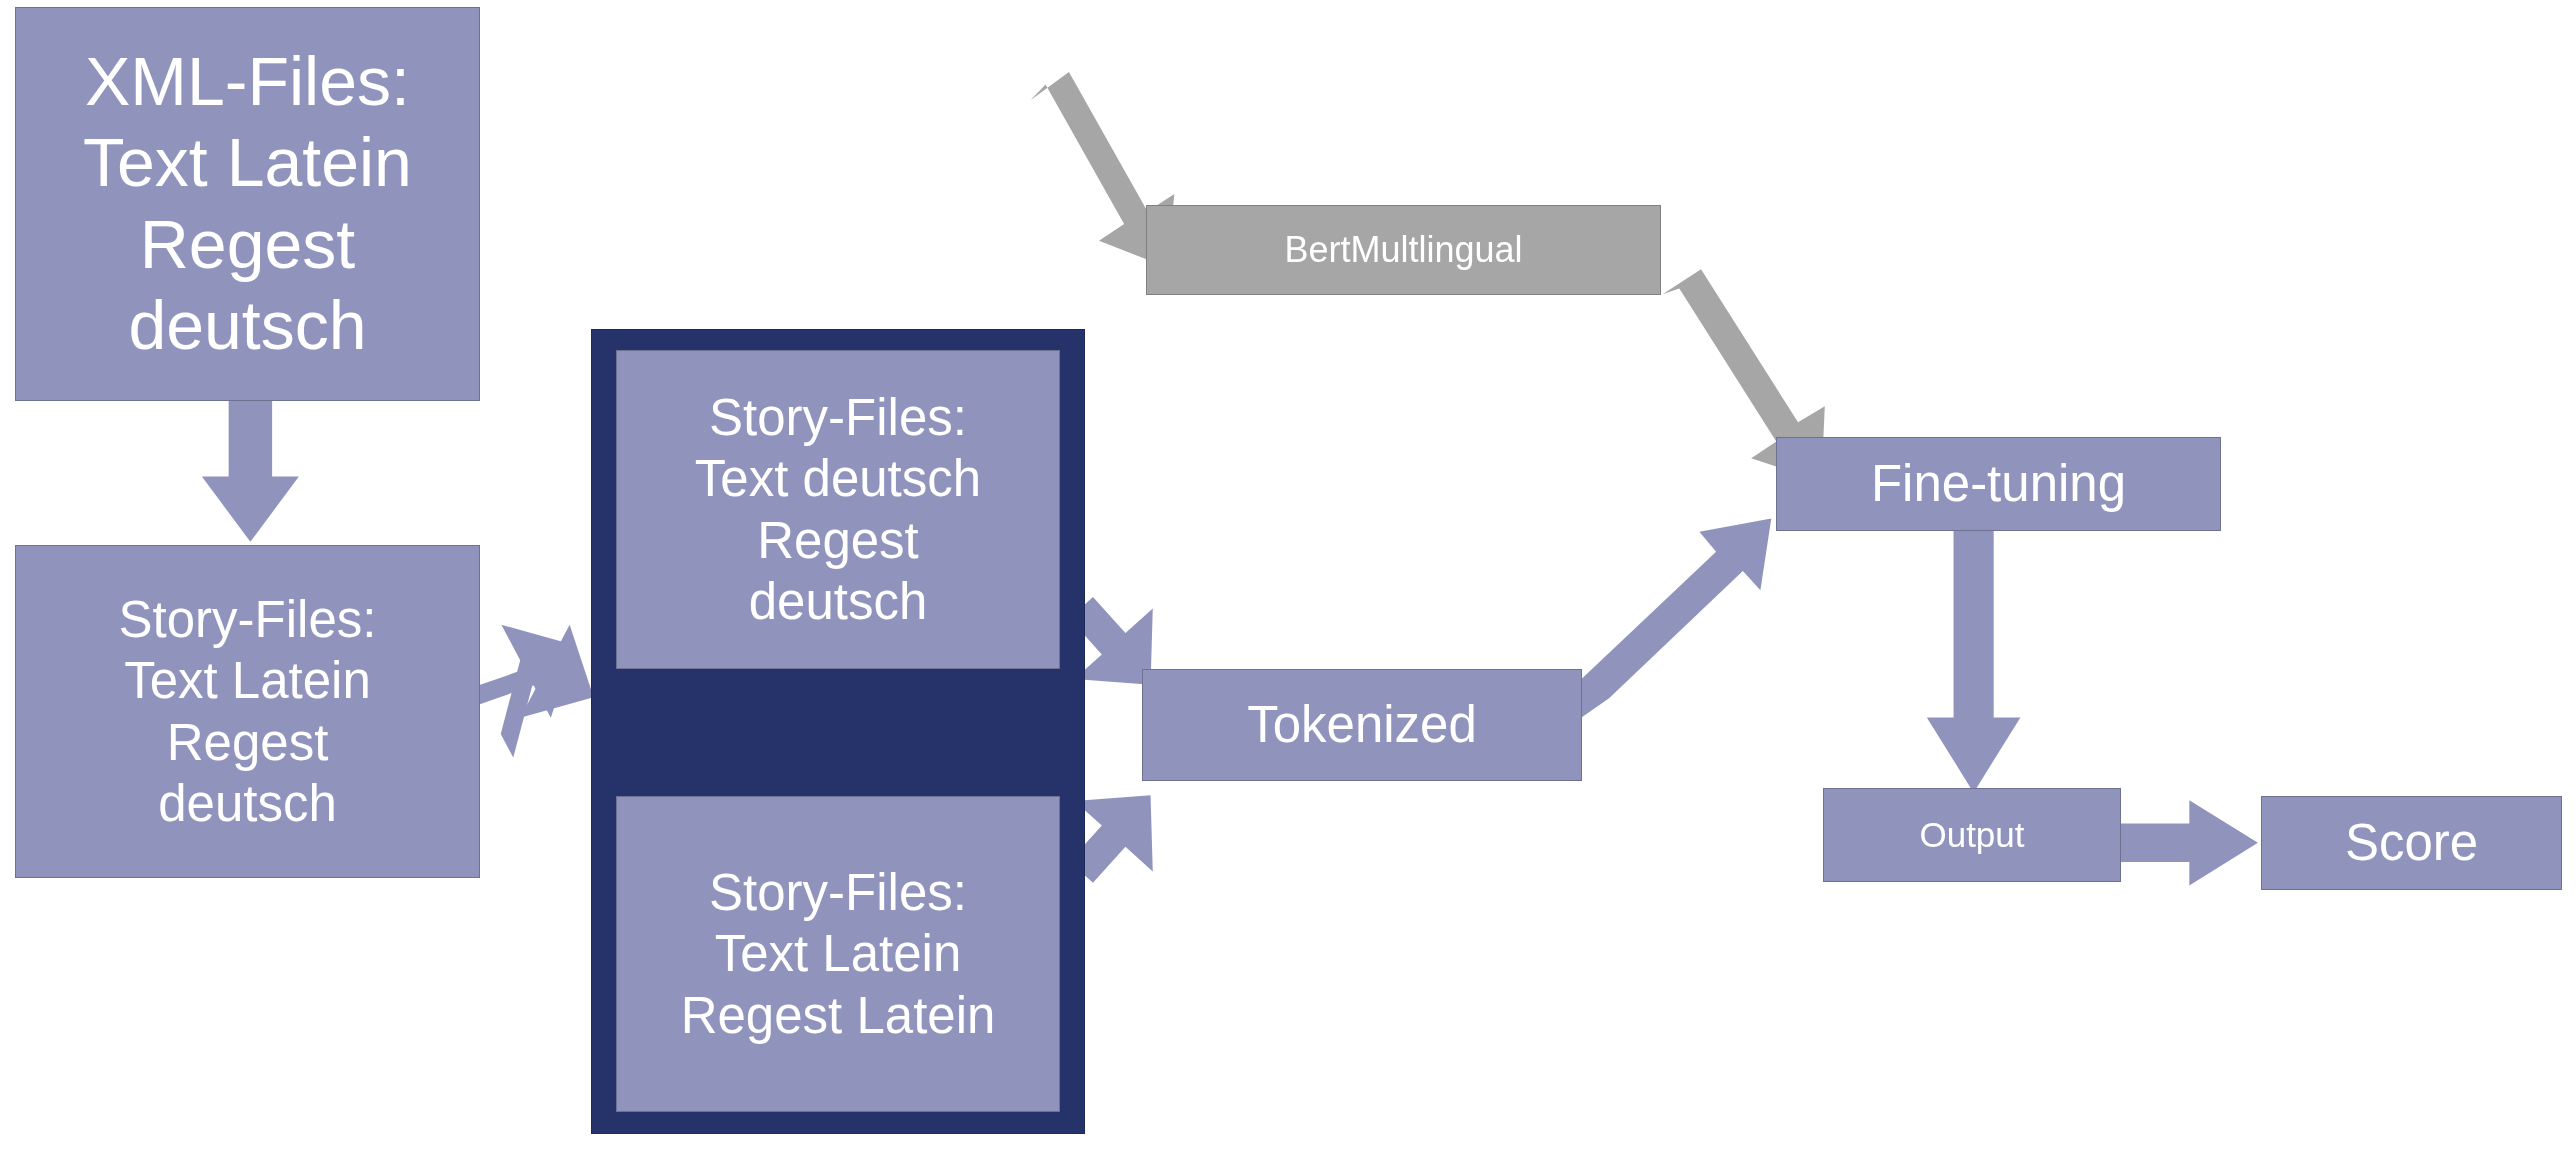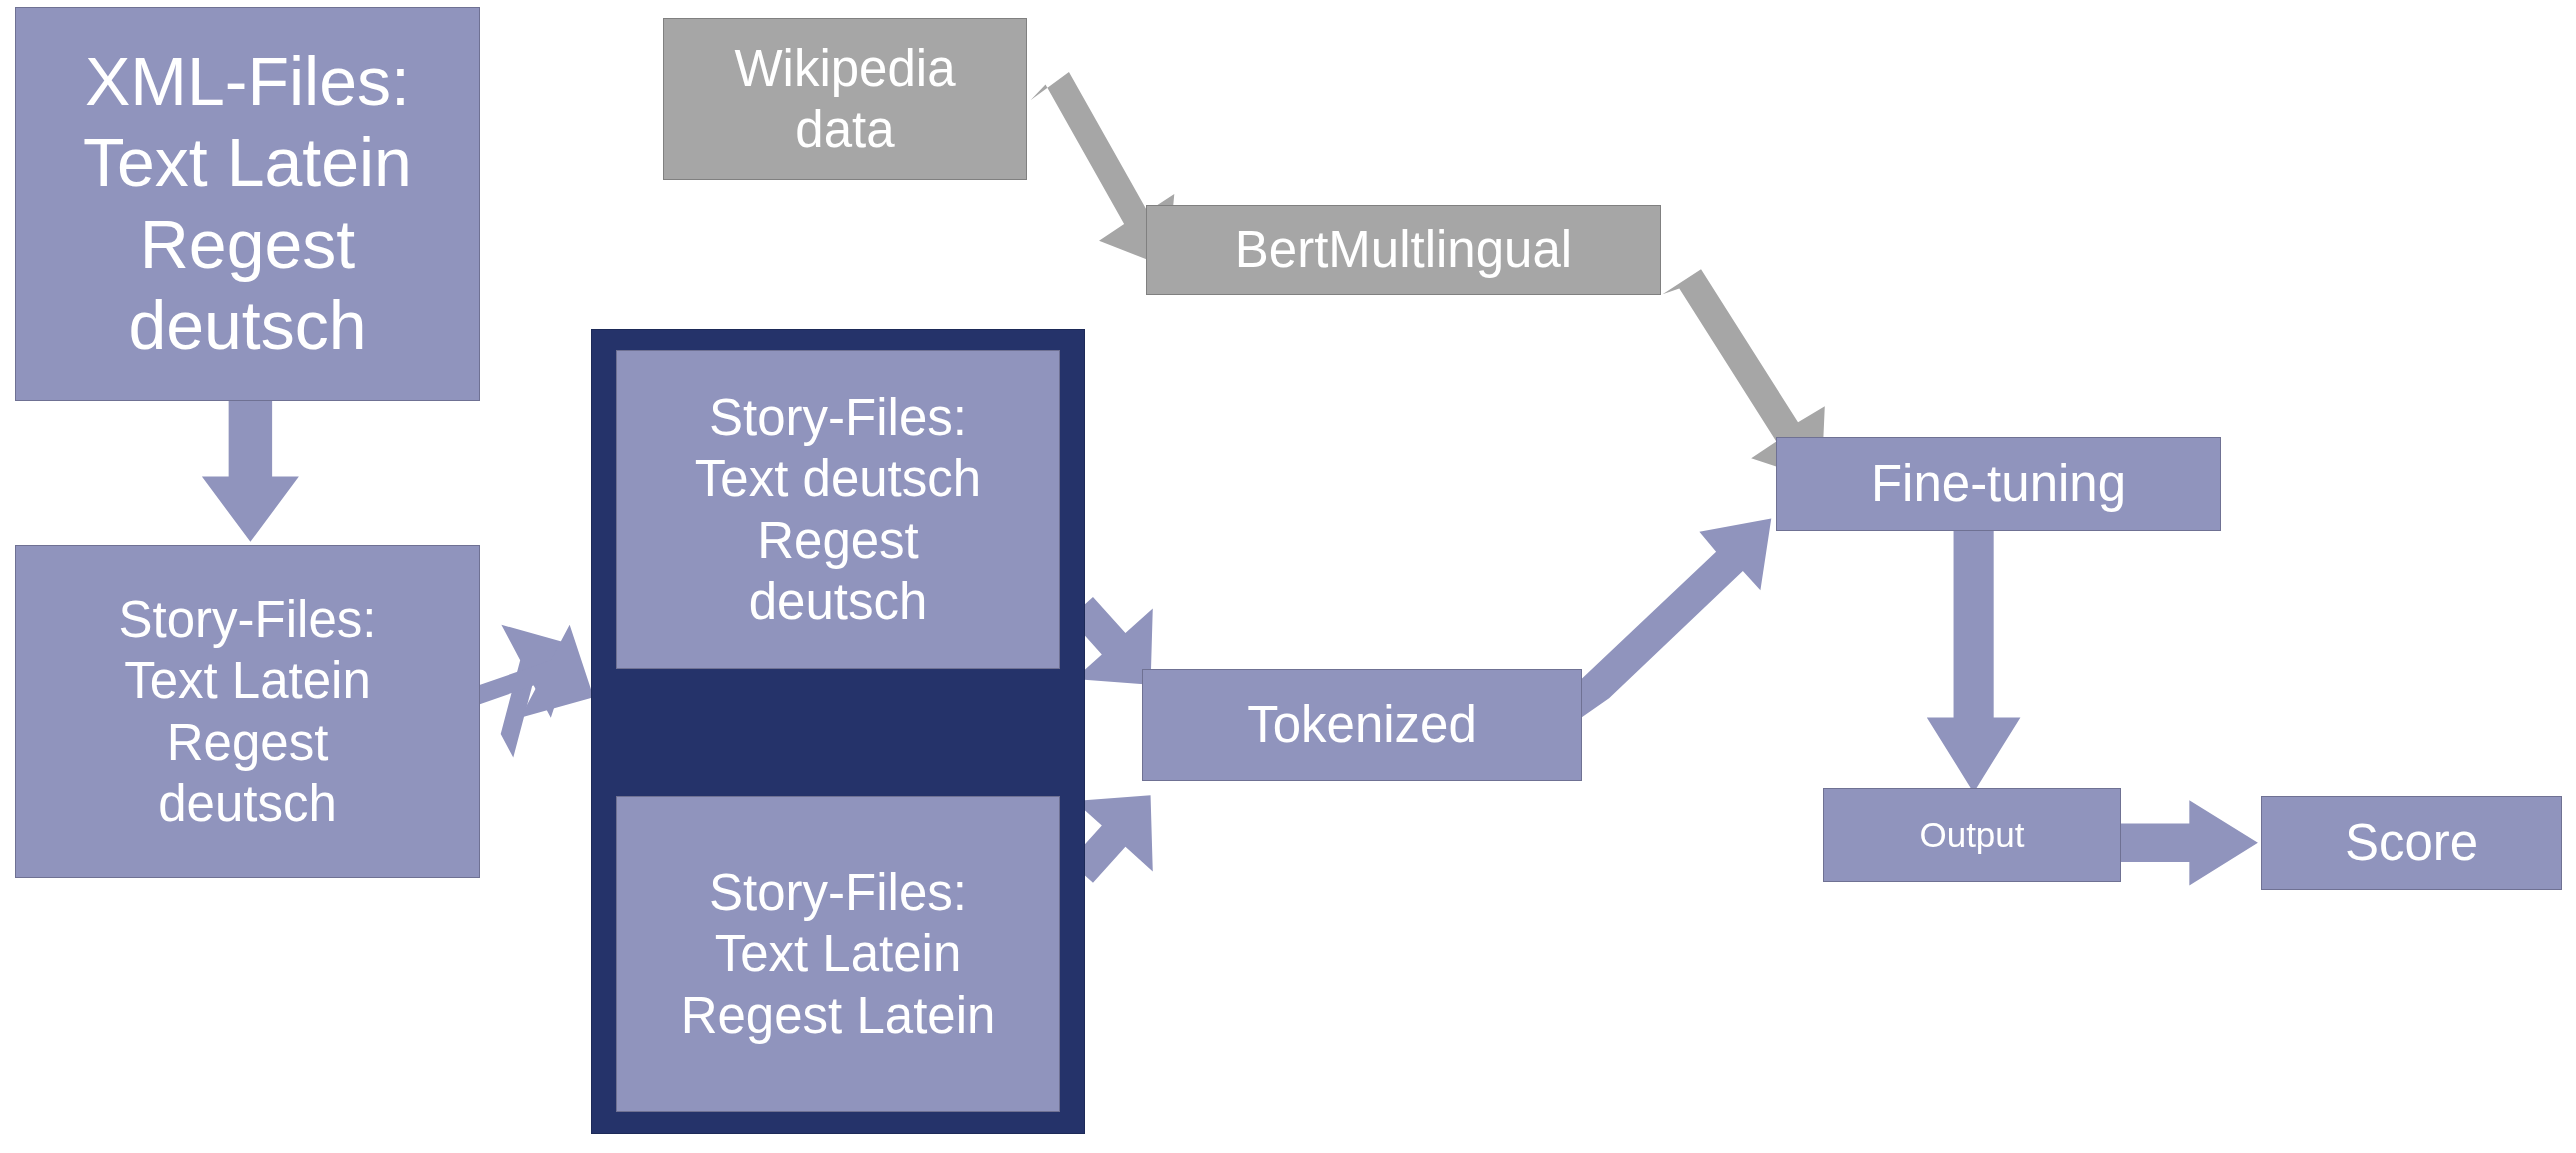--- a/index.html
+++ b/index.html
@@ -60,21 +60,21 @@
     justify-content: center;
     color: #ffffff;
     text-align: center;
     z-index: 4;
   }
 
   
   #n-xml        { left: 15px;   top: 6.7px;    width: 465px;  height: 394px; font-size: 68px; }
   #n-storylat   { left: 15px;   top: 545px;  width: 465px;  height: 333px; font-size: 51px; }
   #n-wiki       { left: 663px;  top: 18.4px;   width: 364px;  height: 162px; font-size: 51px; }
-  #n-bert       { left: 1146px; top: 205px;  width: 515px;  height: 90px; font-size: 51px; }
+  #n-bert       { left: 1146px; top: 205px;  width: 515px;  height: 90px; font-size: 36px; }
   #g-translation{ left: 591px;  top: 329px;  width: 494px;  height: 805px; }
   #n-deutsch    { left: 616px;  top: 350px;  width: 444px;  height: 319px; font-size: 51px; }
   #n-latein     { left: 616px;  top: 796px;  width: 444px;  height: 316px; font-size: 51px; }
   #l-translation{ left: 616px;  top: 686px;  width: 444px;  height: 94px; font-size: 51px; }
   #n-tokenized  { left: 1142px; top: 669px;  width: 440px;  height: 112px; font-size: 51px; justify-content: center; }
   #n-finetuning { left: 1776px; top: 437px;  width: 445px;  height: 94px; font-size: 51px; }
   #n-output     { left: 1823px; top: 788px;  width: 298px;  height: 94px; font-size: 35px; text-align: center; }
   #n-score      { left: 2261px; top: 796px;  width: 301px;  height: 94px; font-size: 51px; }
 </style>
 </head>
@@ -132,24 +132,20 @@
 deutsch</span>
   </div>
 
   <div class="node node-purple" id="n-storylat">
     <span>Story-Files:
 Text Latein
 Regest
 deutsch</span>
   </div>
 
-  <div class="node node-gray" id="n-wiki">
-    <span>Wikipedia
-data</span>
-  </div>
 
   <div class="node node-gray" id="n-bert">
     <span>BertMultlingual</span>
   </div>
 
   <div class="group-navy" id="g-translation"></div>
 
   <div class="node node-purple" id="n-deutsch">
     <span>Story-Files:
 Text deutsch

